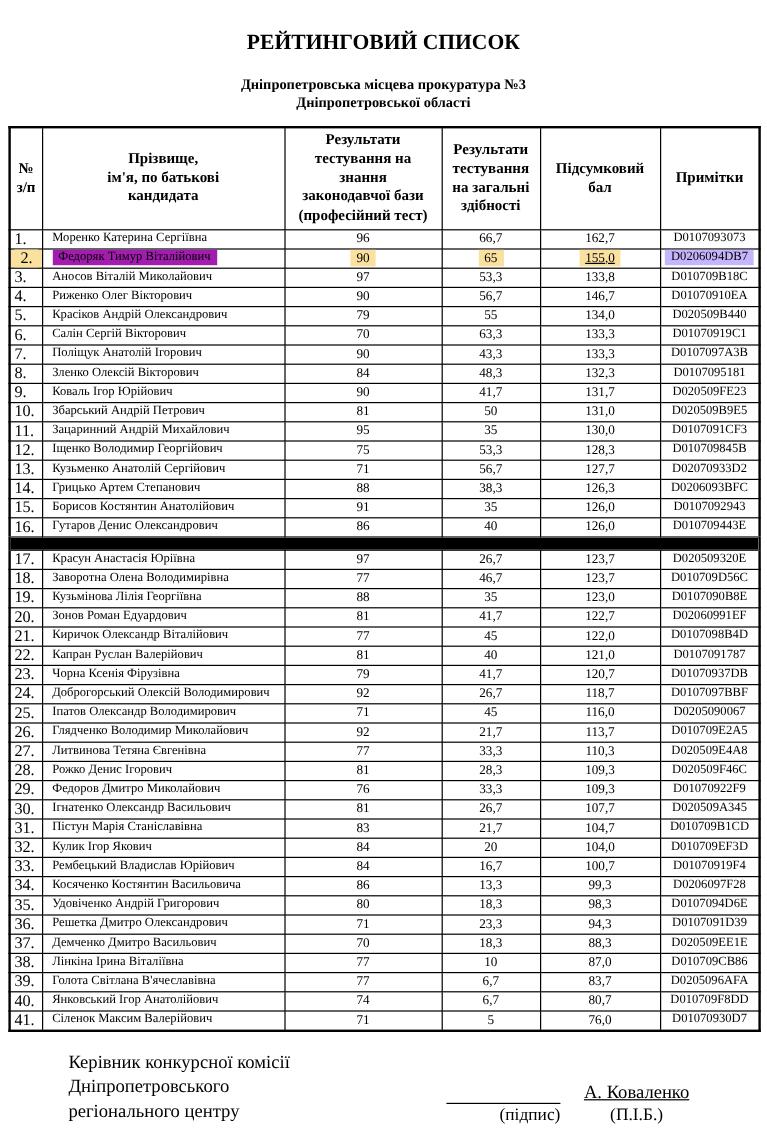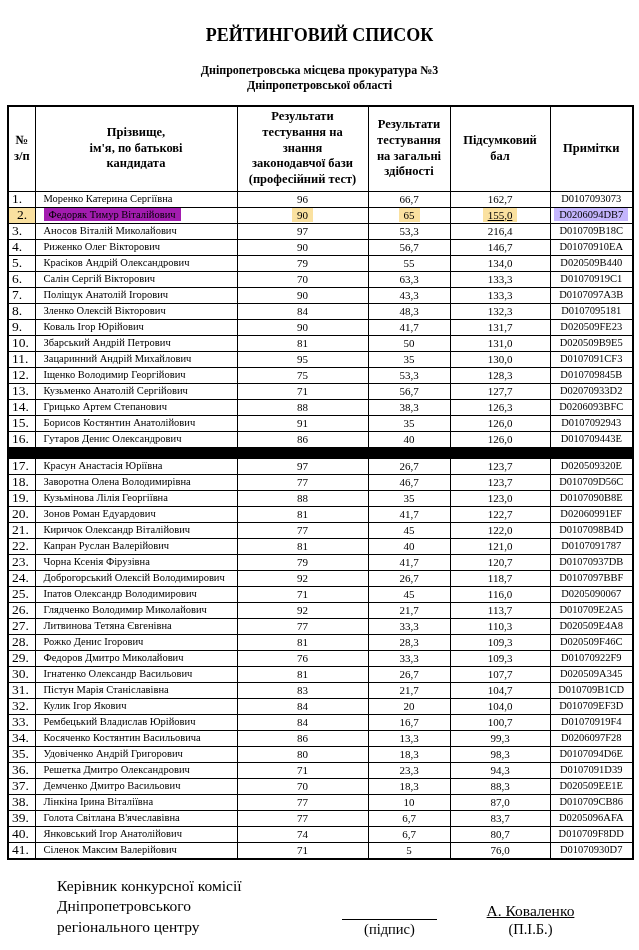--- a/index.html
+++ b/index.html
@@ -26,21 +26,21 @@
   td.name { font-size:10.5px; text-align:left; padding-left:8px; }
   td.score{ font-size:11px; text-align:center; }
   td.note { font-size:10.5px; text-align:center; }
   tr.sep td { background:#000; height:10px; padding:0; border-left:2px solid #000; border-right:2px solid #000; }
   tr.hl td span { padding:1px 5px; }
   tr.hl td.num { }
 
   .footer { margin:16px 45px 0 57px; }
   .sig-block { display:flex; margin-bottom:15px; font-size:15.5px; }
   .sig-role { width:255px; line-height:1.35; white-space:pre-line; }
-  .sig-mid  { width:155px; display:flex; flex-direction:column; justify-content:flex-end; align-items:center; }
+  .sig-mid  { width:155px; display:flex; flex-direction:column; justify-content:flex-end; align-items:flex-end; }
   .sig-line { width:95px; border-bottom:1.5px solid #000; height:0; margin-bottom:1px; }
   .sig-caption { font-size:14.5px; line-height:1.2; }
   .sig-right { flex:1; display:flex; flex-direction:column; justify-content:flex-end; align-items:center; }
   .sig-name { text-decoration:underline; line-height:1.2; }
 </style>
 </head>
 <body>
 
 <div class="page">
 
@@ -95,21 +95,21 @@
           <td class="score"><span style="background: rgb(250, 225, 160);">90</span></td>
           <td class="score"><span style="background: rgb(250, 225, 160);">65</span></td>
           <td class="score"><span style="background: rgb(250, 225, 160); text-decoration: underline;">155,0</span></td>
           <td class="note"><span style="background: #c4b5fd;">D0206094DB7</span></td>
         </tr>
         <tr>
           <td class="num"><span>3.</span></td>
           <td class="name"><span>Аносов Віталій Миколайович</span></td>
           <td class="score"><span>97</span></td>
           <td class="score"><span>53,3</span></td>
-          <td class="score"><span>216,4</span></td>
+          <td class="score"><span>133,8</span></td>
           <td class="note"><span>D010709B18C</span></td>
         </tr>
         <tr>
           <td class="num"><span>4.</span></td>
           <td class="name"><span>Риженко Олег Вікторович</span></td>
           <td class="score"><span>90</span></td>
           <td class="score"><span>56,7</span></td>
           <td class="score"><span>146,7</span></td>
           <td class="note"><span>D01070910EA</span></td>
         </tr>

